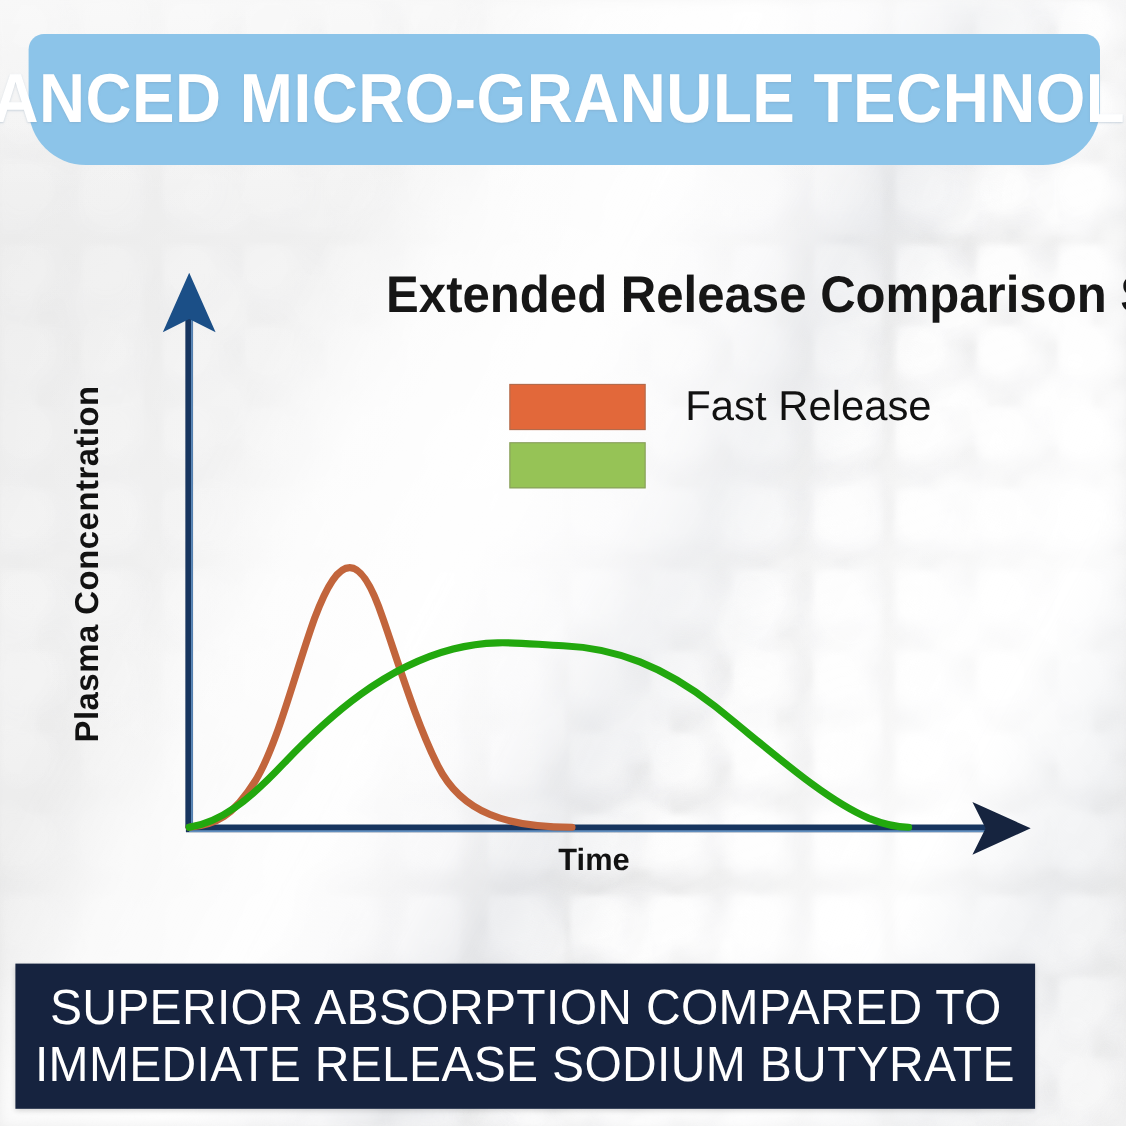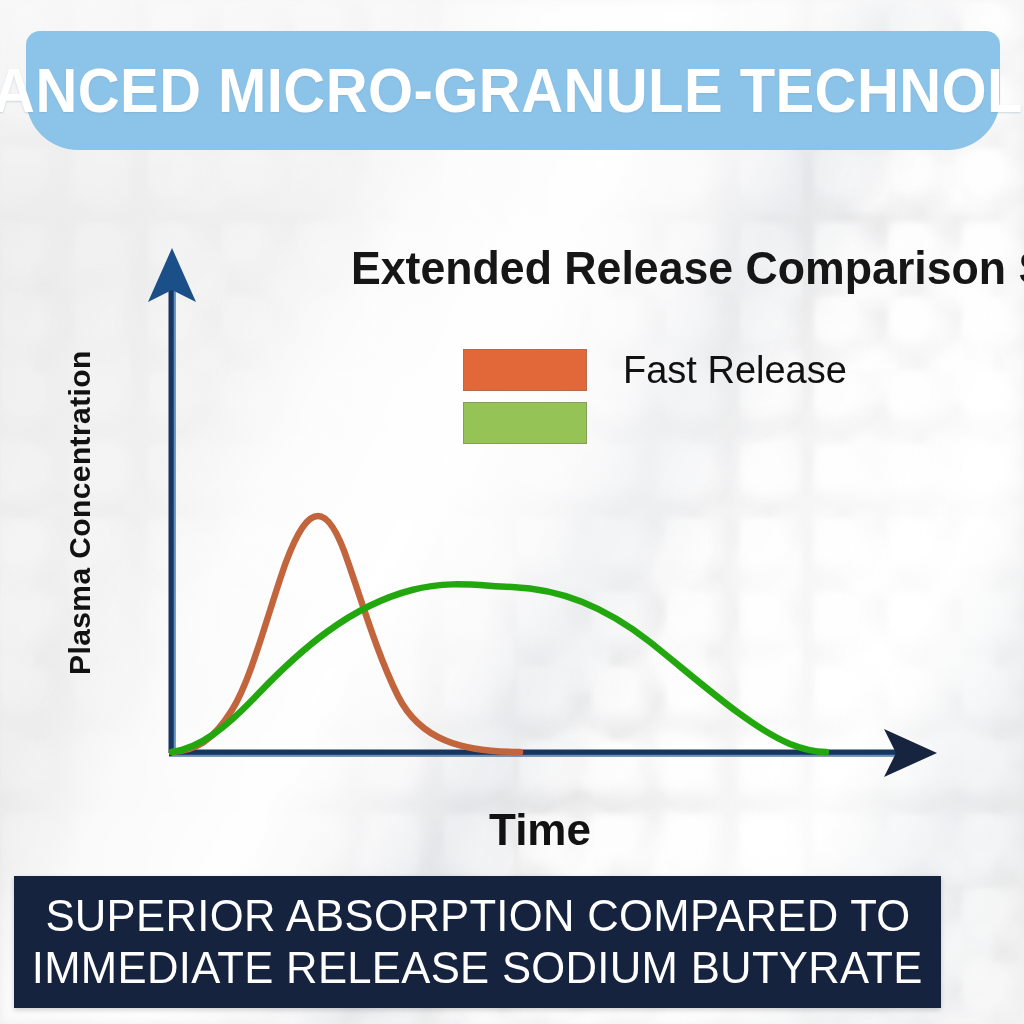--- a/index.html
+++ b/index.html
@@ -185,24 +185,23 @@
     white-space: nowrap;
   }
   .x-axis-label {
     position: absolute;
     left: 440px;
     top: 618px;
     width: 200px;
     text-align: center;
     font-family: "Liberation Sans Narrow", "Liberation Sans", sans-serif;
     font-weight: 700;
-    font-size: 44px;
+    font-size: 28px;
     line-height: 1;
     color: #121212;
-    margin-top: 40px;
   }
 
   .plot-svg {
     position: absolute;
     left: 0;
     top: 0;
     width: 1024px;
     height: 726px;
   }
 

